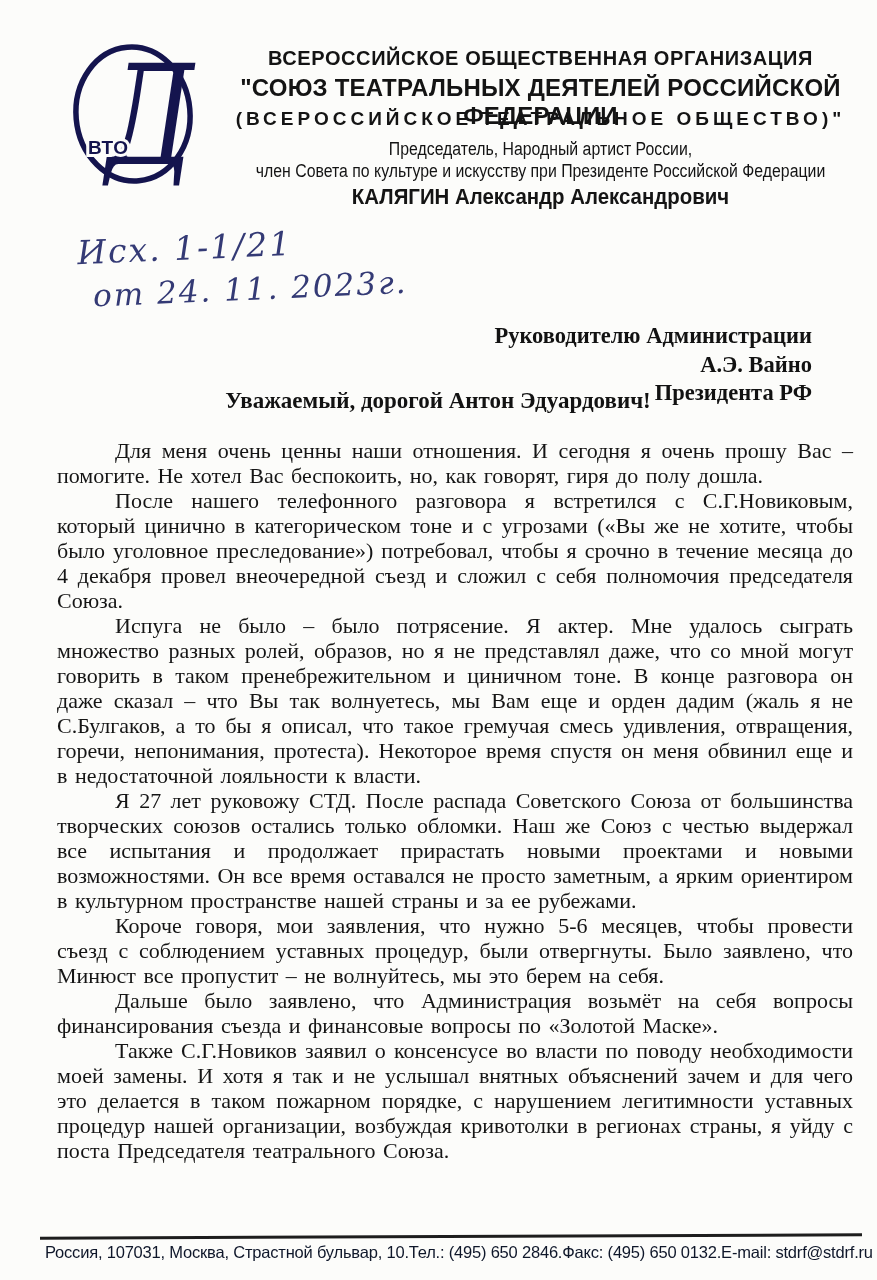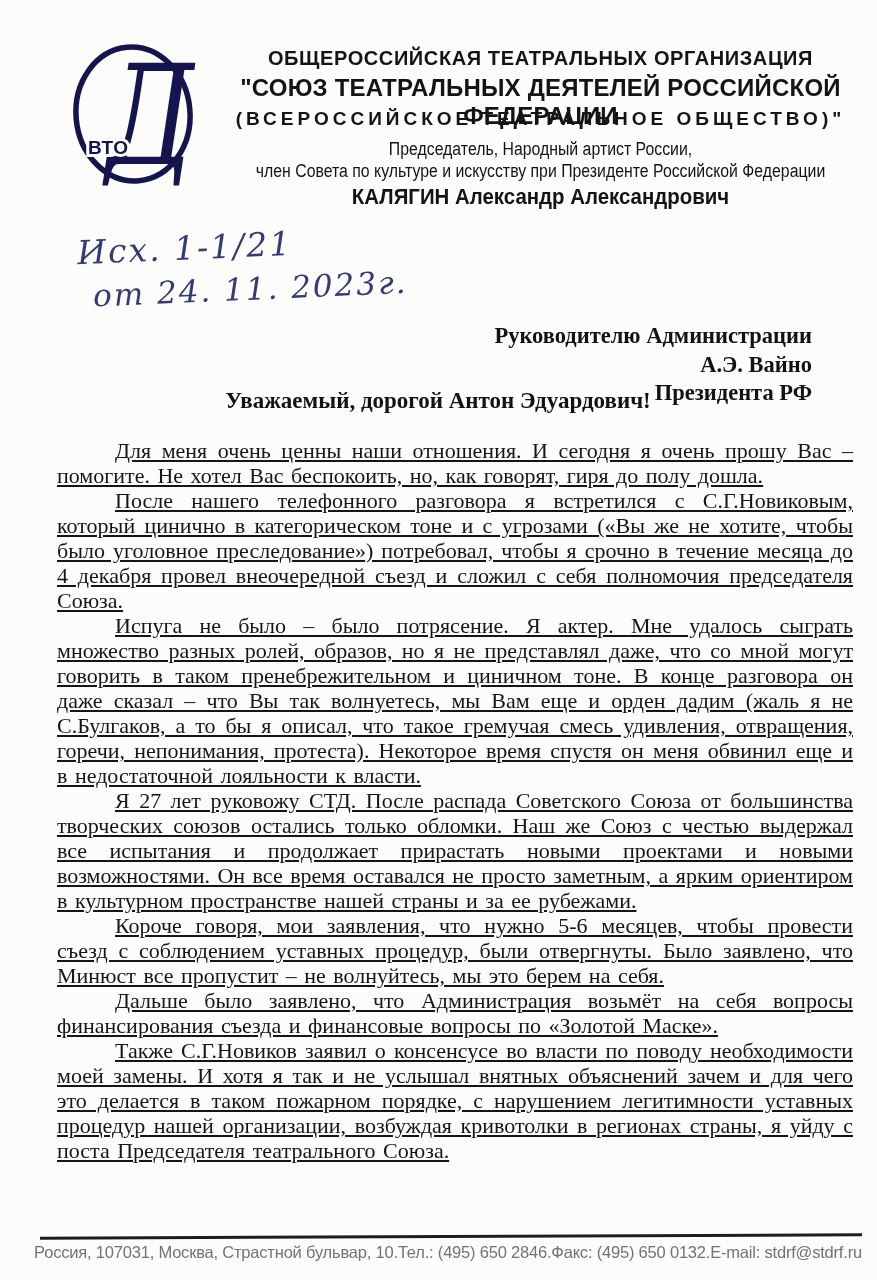--- a/index.html
+++ b/index.html
@@ -37,44 +37,44 @@
                font-weight: bold; font-size: 22.5px; line-height: 28.5px;
                color: #121212; margin-top: 48px; }
 
   
   .salutation { top: 388px; left: 0; right: 1px; text-align: center;
                 font-weight: bold; font-size: 23px; color: #121212; }
 
   
   .letter-body { top: 438px; left: 57px; right: 24px;
                  font-size: 22px; line-height: 25px; text-align: justify;
-                 word-spacing: 2px; color: #151515; text-decoration: underline; }
+                 word-spacing: 2px; color: #151515; }
   .letter-body p { margin: 0; text-indent: 58px; }
 
   
   .footer-rule { top: 1235px; left: 40px; right: 15px;
                  border-top: 3px solid #1d1d1d; transform: rotate(-0.25deg); }
   .footer { top: 1243px; left: 45px; right: 26px;
-            display: flex; justify-content: center;
+            display: flex; justify-content: flex-start;
             font-family: "Liberation Sans", sans-serif;
-            font-size: 16.5px; letter-spacing: -0.2px; color: #737373;
+            font-size: 16.5px; letter-spacing: -0.2px; color: #0f172a;
             white-space: nowrap; }
 </style>
 </head>
 <body>
 
 <div class="abs logo">
   <svg width="150" height="152" viewBox="0 0 150 152">
     <ellipse cx="63" cy="74" rx="57" ry="67" fill="none" stroke="#14144e" stroke-width="5.5" transform="rotate(-5 63 74)"></ellipse>
     <text transform="translate(80,124) scale(0.78,1)" text-anchor="middle" font-family="DejaVu Serif, serif" font-style="italic" font-size="138" fill="#14144e">Д</text>
     <text x="18" y="114" font-family="Liberation Sans, sans-serif" font-weight="bold" font-size="19" fill="#14144e" stroke="#fcfcfa" stroke-width="6" paint-order="stroke" letter-spacing="0.5">ВТО</text>
   </svg>
 </div>
 
-<div class="abs head-line hl1">ОБЩЕРОССИЙСКАЯ ТЕАТРАЛЬНЫХ ОРГАНИЗАЦИЯ</div>
+<div class="abs head-line hl1">ВСЕРОССИЙСКОЕ ОБЩЕСТВЕННАЯ ОРГАНИЗАЦИЯ</div>
 <div class="abs head-line hl2">"СОЮЗ ТЕАТРАЛЬНЫХ ДЕЯТЕЛЕЙ РОССИЙСКОЙ ФЕДЕРАЦИИ</div>
 <div class="abs head-line hl3">(ВСЕРОССИЙСКОЕ ТЕАТРАЛЬНОЕ ОБЩЕСТВО)"</div>
 <div class="abs head-line hl4">Председатель, Народный артист России,</div>
 <div class="abs head-line hl5">член Совета по культуре и искусству при Президенте Российской Федерации</div>
 <div class="abs head-line hl6">КАЛЯГИН Александр Александрович</div>
 
 <div class="abs ref">
   <div class="ref-line1">Исх. 1-1/21</div>
   <div class="ref-line2">от 24. 11. 2023г.</div>
 </div>

